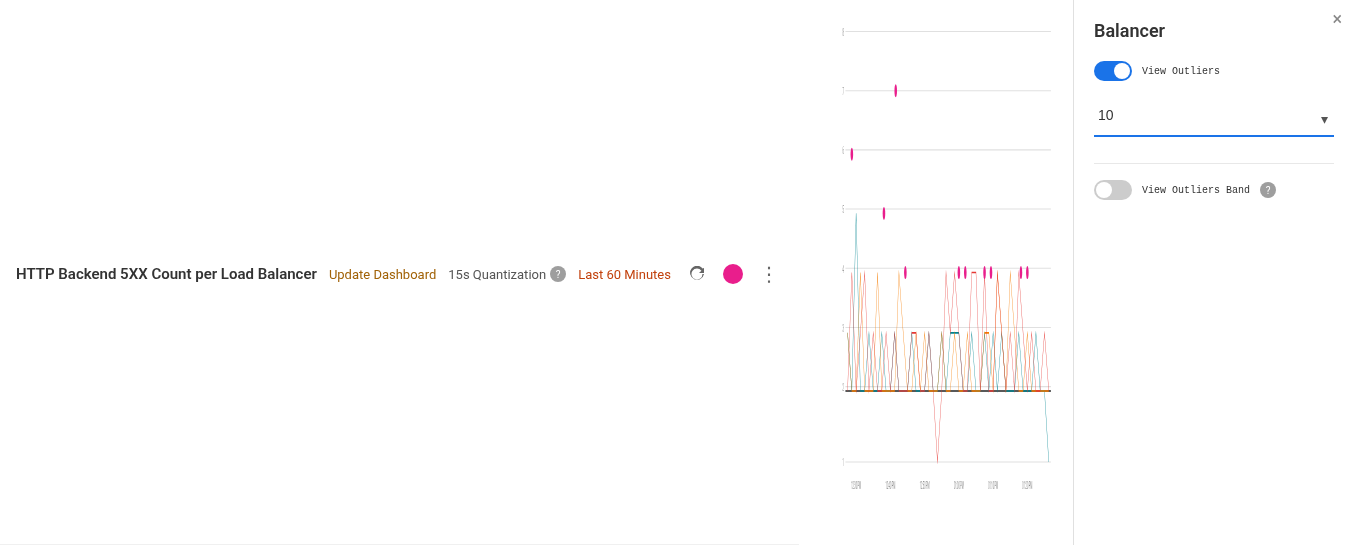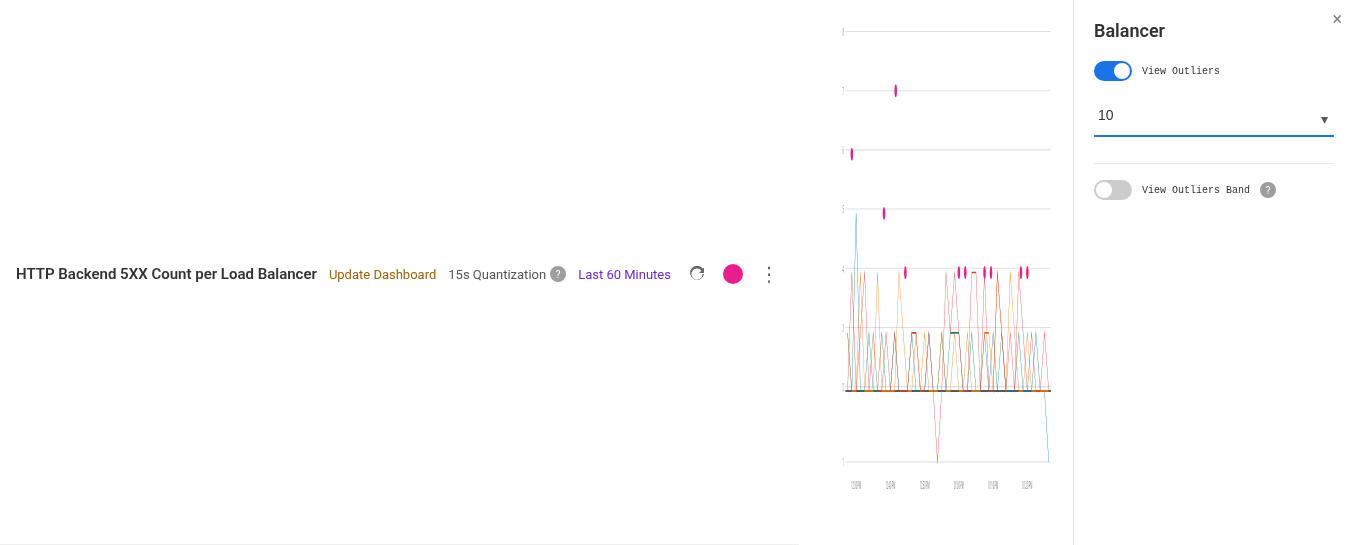--- a/index.html
+++ b/index.html
@@ -59,21 +59,21 @@
       color: #fff;
       font-size: 10px;
       display: flex;
       align-items: center;
       justify-content: center;
       cursor: pointer;
     }
 
     .time-range-label {
       font-size: 13px;
-      color: #6d28d9;
+      color: #c2410c;
     }
 
     .header-icon-btn {
       width: 28px;
       height: 28px;
       display: flex;
       align-items: center;
       justify-content: center;
       cursor: pointer;
       color: #666;

